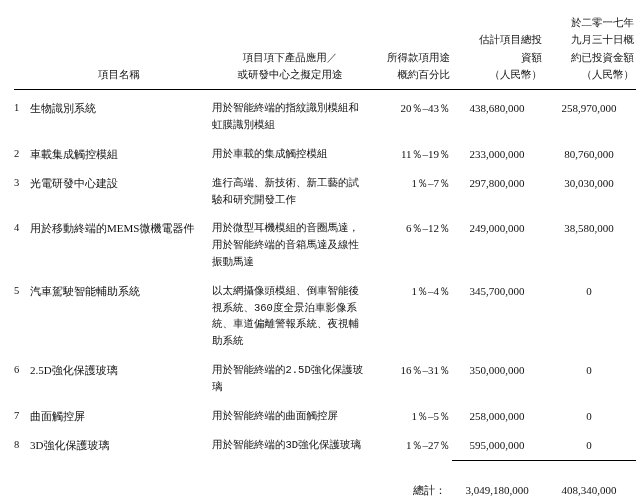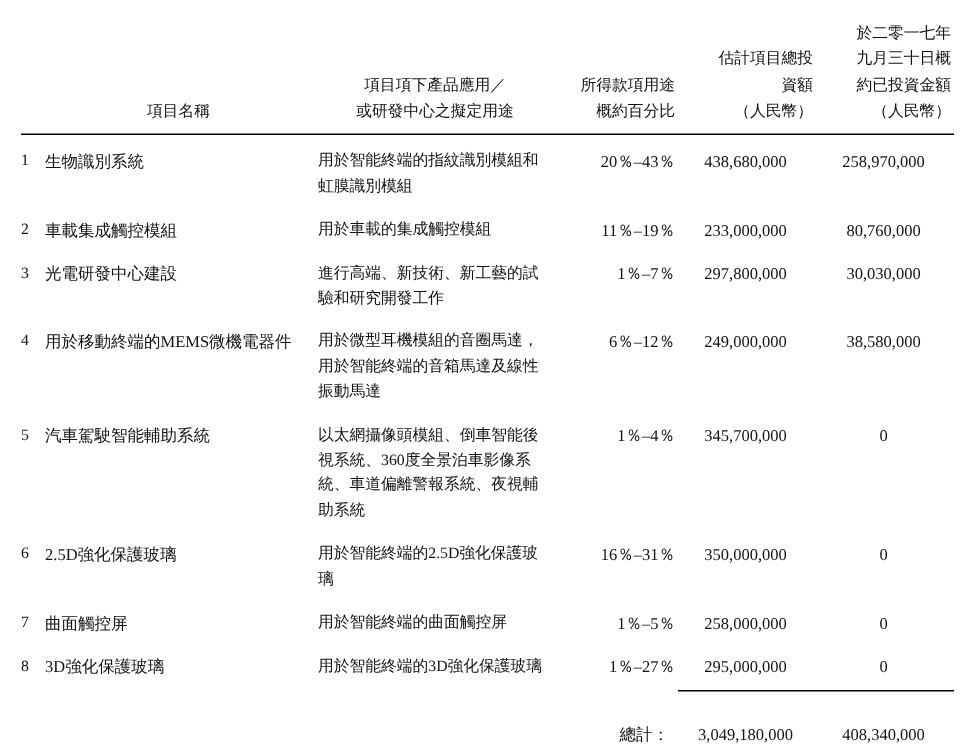--- a/index.html
+++ b/index.html
@@ -54,21 +54,21 @@
 
   tbody td {
     font-size: 11px;
     line-height: 1.55;
     vertical-align: top;
     padding: 6px 4px 6px 0;
   }
   tbody td.num { font-size: 10.5px; padding-right: 2px; }
   tbody td.right { text-align: center; padding-right: 2px; white-space: nowrap; }
   tbody td.pct { text-align: right; padding-right: 2px; white-space: nowrap; margin-top: 12px; }
-  tbody td.use { font-size: 10.5px; line-height: 1.6; }
+  tbody td.use { font-size: 10.5px; line-height: 1.6; font-family: Liberation Mono, monospace; }
   tbody td.name { font-size: 11px; }
 
   .spacer-row td { height: 4px; padding: 0; }
 
   .underline-cell {
     border-top: 1px solid #000;
   }
   .total-row td {
     font-size: 11px;
     padding-top: 5px;
@@ -179,21 +179,21 @@
         <td class="use">用於智能終端的曲面觸控屏</td>
         <td class="pct">1％–5％</td>
         <td class="right">258,000,000</td>
         <td class="right">0</td>
       </tr>
       <tr>
         <td class="num">8</td>
         <td class="name">3D強化保護玻璃</td>
         <td class="use">用於智能終端的3D強化保護玻璃</td>
         <td class="pct">1％–27％</td>
-        <td class="right">295,000,000</td>
+        <td class="right">595,000,000</td>
         <td class="right">0</td>
       </tr>
       <tr>
         <td colspan="4"></td>
         <td class="underline-cell"></td>
         <td class="underline-cell"></td>
       </tr>
       <tr class="spacer-row">
           <td colspan="6"></td>
         </tr>

